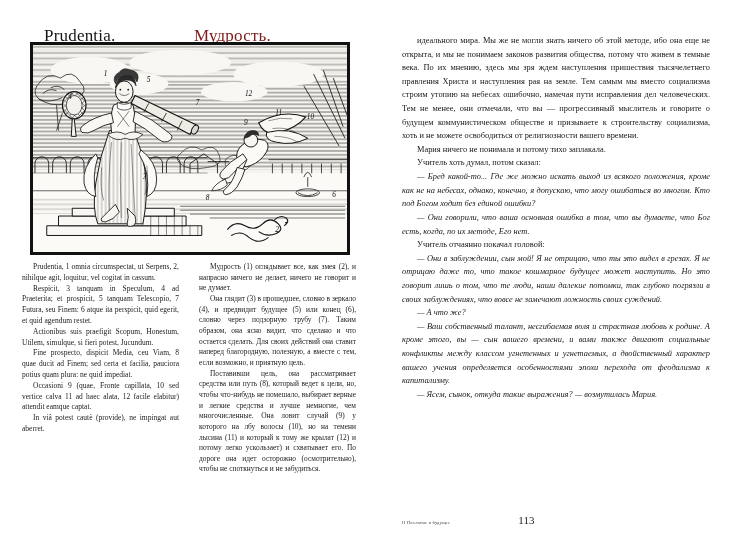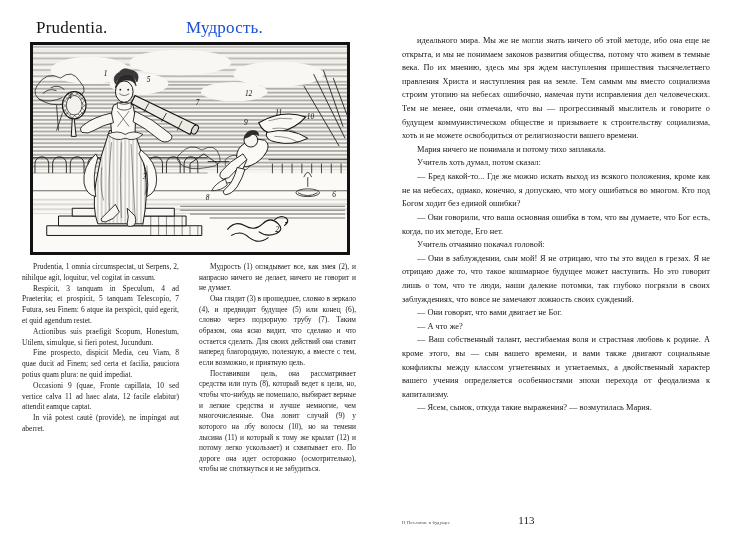--- a/index.html
+++ b/index.html
@@ -13,39 +13,39 @@
   }
   .spread{
     position:absolute;inset:0;
     display:flex;
   }
 
   
   .page-left{
     position:relative;
     width:372px;height:540px;
-    padding:0;
+    padding:8px;
     box-sizing:border-box;
   }
   .headings{
     display:flex;
     margin:18px 0 0 0;
     padding:0 24px 0 36px;
     align-items:baseline;
   }
   .head-lat{
     font-size:17px;
     letter-spacing:0.2px;
     color:#151515;
     width:150px;
   }
   .head-rus{
     font-size:17px;
     letter-spacing:0.2px;
-    color:#1d4ed8;
+    color:#7f1d1d;
   }
 
   
   .plate{
     position:absolute;
     left:30px;top:42px;
     width:320px;height:213px;
     border:3px solid #121212;
     background:#f6f4ef;
     box-sizing:border-box;
@@ -80,21 +80,21 @@
     padding:34px 32px 0 30px;
   }
   .body-col{
     font-size:8.4px;
     line-height:1.62;
     text-align:justify;
     text-justify:inter-word;
     color:#171717;
   }
   .body-col p{margin:0;text-indent:15px;}
-  .body-col p.dash{text-indent:15px;}
+  .body-col p.dash{text-indent:15px;font-style:italic;}
   .footer{
     position:absolute;
     left:30px;right:12px;bottom:14px;
     display:flex;
     align-items:baseline;
   }
   .foot-left{
     font-size:4.6px;
     color:#4a4a4a;
     letter-spacing:0.2px;
@@ -343,21 +343,20 @@
 
   <div class="page-right">
     <div class="body-col">
       <p>идеального мира. Мы же не могли знать ничего об этой методе, ибо она еще не открыта, и мы не понимаем законов развития общества, потому что живем в темные века. По их мнению, здесь мы зря ждем наступления пришествия тысячелетнего правления Христа и наступления рая на земле. Тем самым мы вместо социализма строим утопию на небесах ошибочно, намечая пути исправления дел человеческих. Тем не менее, они отмечали, что вы — прогрессивный мыслитель и говорите о будущем коммунистическом обществе и призываете к строительству социализма, хоть и не можете освободиться от религиозности вашего времени.</p>
       <p>Мария ничего не понимала и потому тихо заплакала.</p>
       <p>Учитель хоть думал, потом сказал:</p>
       <p class="dash">— Бред какой-то... Где же можно искать выход из всякого положения, кроме как не на небесах, однако, конечно, я допускаю, что могу ошибаться во многом. Кто под Богом ходит без единой ошибки?</p>
       <p class="dash">— Они говорили, что ваша основная ошибка в том, что вы думаете, что Бог есть, когда, по их методе, Его нет.</p>
       <p>Учитель отчаянно покачал головой:</p>
       <p class="dash">— Они в заблуждении, сын мой! Я не отрицаю, что ты это видел в грезах. Я не отрицаю даже то, что такое кошмарное будущее может наступить. Но это говорит лишь о том, что те люди, наши далекие потомки, так глубоко погрязли в своих заблуждениях, что вовсе не замечают ложность своих суждений.</p>
-      <p class="dash">— Они говорят, что вами двигает не Бог.</p>
       <p class="dash">— А что же?</p>
       <p class="dash">— Ваш собственный талант, несгибаемая воля и страстная любовь к родине. А кроме этого, вы — сын вашего времени, и вами также двигают социальные конфликты между классом угнетенных и угнетаемых, а двойственный характер вашего учения определяется особенностями эпохи перехода от феодализма к капитализму.</p>
       <p class="dash">— Ясем, сынок, откуда такие выражения? — возмутилась Мария.</p>
     </div>
 
     <div class="footer">
       <span class="foot-left">II  Послание в будущее</span>
       <span class="foot-num">113</span>
     </div>
   </div>

